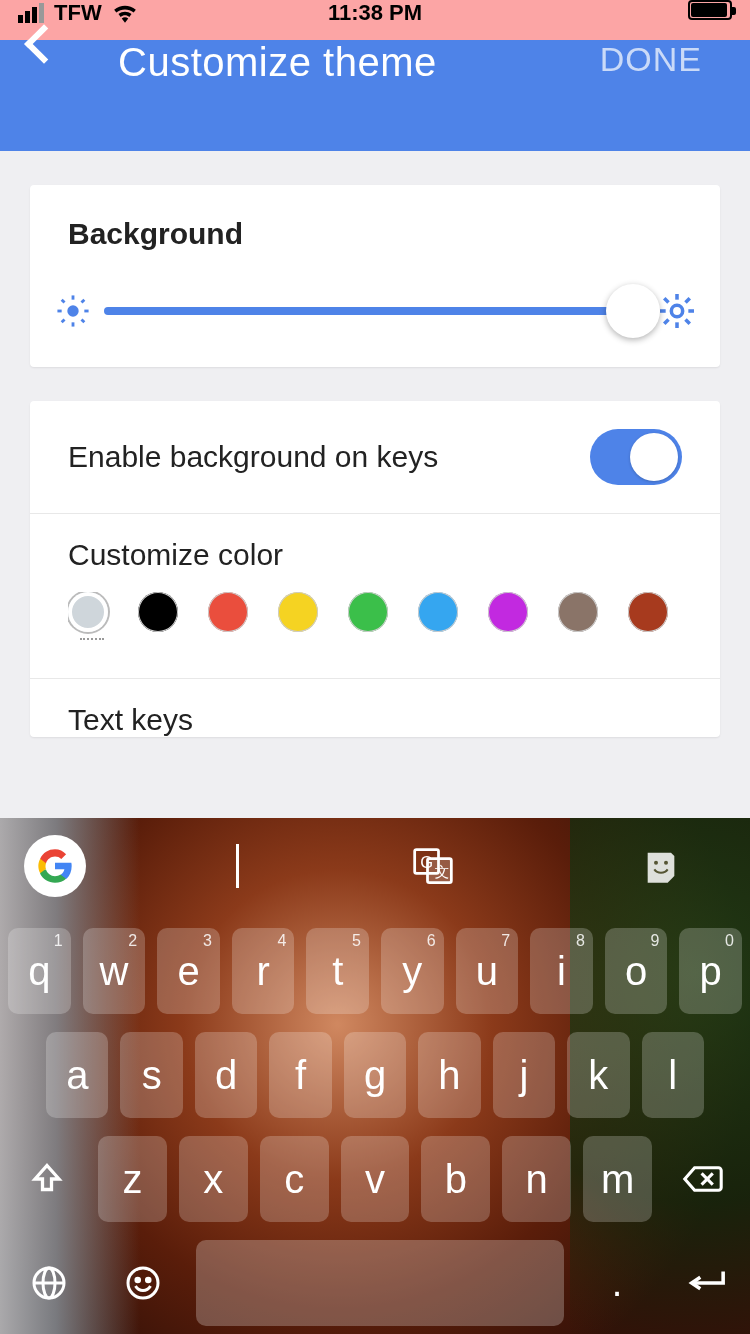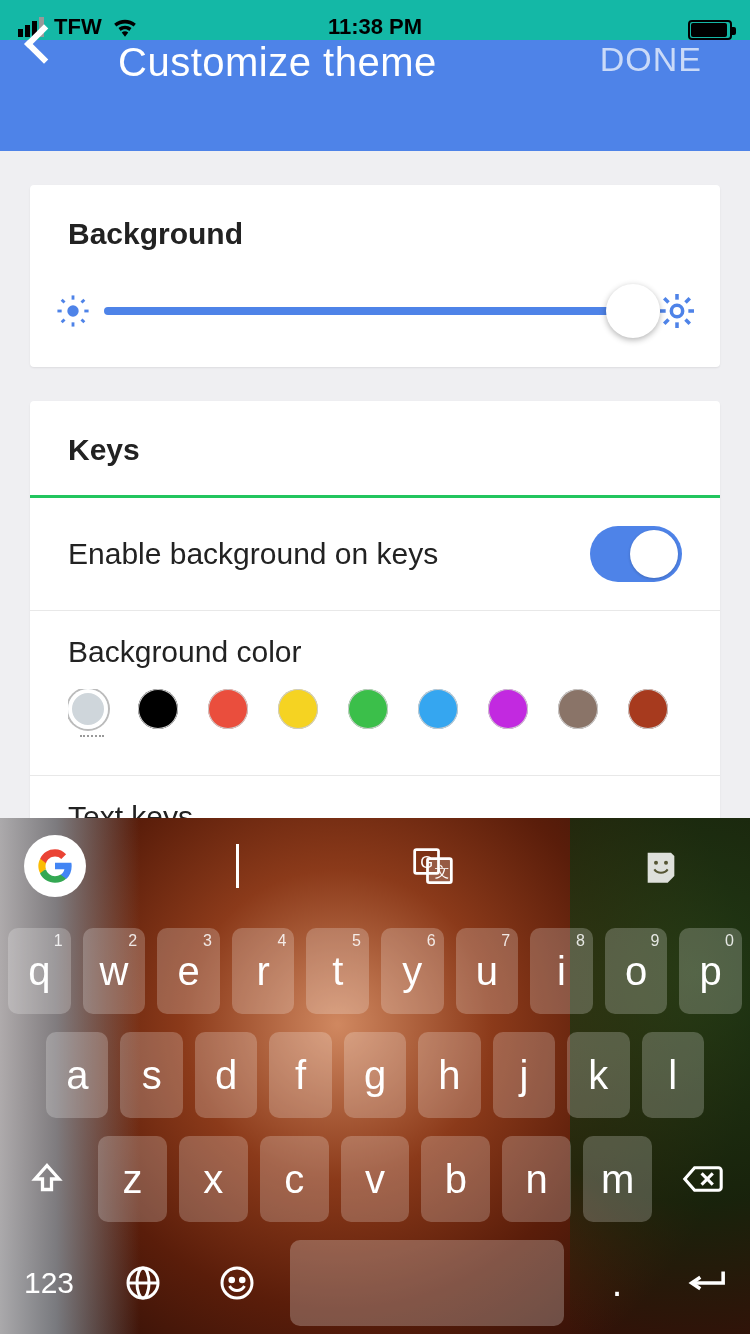--- a/index.html
+++ b/index.html
@@ -1,17 +1,17 @@
 <!DOCTYPE html>
 <html><head>
 <meta charset="utf-8">
 <style>
   * { box-sizing: border-box; margin: 0; padding: 0; }
   html, body { width: 750px; height: 1334px; font-family: -apple-system, Helvetica, Arial, sans-serif; background: #efeff2; overflow: hidden; }
-  .status-bar { height: 40px; background: #14b8a6; display: flex; align-items: flex-end; justify-content: space-between; padding: 0 18px; color: #000; font-size: 22px; font-weight: 600; }
+  .status-bar { height: 40px; background: #fca5a5; display: flex; align-items: flex-start; justify-content: space-between; padding: 0 18px; color: #000; font-size: 22px; font-weight: 600; }
   .status-left { display: flex; align-items: center; gap: 10px; }
   .status-center { position: absolute; left: 50%; transform: translateX(-50%); }
   .status-right { display: flex; align-items: center; }
   .signal { display: inline-flex; gap: 2px; align-items: flex-end; }
   .signal span { width: 5px; background: #000; display: inline-block; }
   .signal span:nth-child(1){height:8px}
   .signal span:nth-child(2){height:12px}
   .signal span:nth-child(3){height:16px}
   .signal span:nth-child(4){height:20px; background:#999}
   .wifi-icon { width:26px; height:20px; }
@@ -128,29 +128,28 @@
             <line x1="3" y1="3" x2="6" y2="6"></line>
             <line x1="18" y1="18" x2="21" y2="21"></line>
             <line x1="3" y1="21" x2="6" y2="18"></line>
             <line x1="18" y1="6" x2="21" y2="3"></line>
           </g>
         </svg>
     </div>
   </div>
 
   <div class="card">
-    <div class="section-title" style="padding-bottom:28px">Keys</div>
     <div class="row">
       <div class="row-label">Enable background on keys</div>
       <div class="switch">
           <div class="switch-knob"></div>
         </div>
     </div>
     <div class="color-section">
-      <div class="color-label">Background color</div>
+      <div class="color-label">Customize color</div>
       <div class="swatches" id="swatches">
           <div style="display: flex; flex-direction: column; align-items: center;">
             <div class="swatch selected" style="background: rgb(207, 214, 219);"></div>
             <div class="selected-dots"></div>
           </div>
           <div style="display: flex; flex-direction: column; align-items: center;">
             <div class="swatch" style="background: rgb(0, 0, 0);"></div>
           </div>
           <div style="display: flex; flex-direction: column; align-items: center;">
             <div class="swatch" style="background: rgb(234, 78, 61);"></div>
@@ -244,21 +243,20 @@
       <div id="kr3" style="display:contents"><div class="key">z</div><div class="key">x</div><div class="key">c</div><div class="key">v</div><div class="key">b</div><div class="key">n</div><div class="key">m</div></div>
       <div class="key bksp">
         <svg width="42" height="36" viewBox="0 0 30 24" fill="none" stroke="#fff" stroke-width="2.2">
             <path d="M9 4h17a2 2 0 012 2v12a2 2 0 01-2 2H9l-7-8 7-8z"></path>
             <line x1="14" y1="8" x2="22" y2="16"></line>
             <line x1="22" y1="8" x2="14" y2="16"></line>
           </svg>
       </div>
     </div>
     <div class="key-row row4">
-      <div class="key func">123</div>
       <div class="key func">
         <svg width="36" height="36" viewBox="0 0 24 24" fill="none" stroke="#fff" stroke-width="2">
             <circle cx="12" cy="12" r="10"></circle>
             <ellipse cx="12" cy="12" rx="4" ry="10"></ellipse>
             <line x1="2" y1="12" x2="22" y2="12"></line>
           </svg>
       </div>
       <div class="key func">
         <svg width="36" height="36" viewBox="0 0 24 24" fill="none" stroke="#fff" stroke-width="2">
             <circle cx="12" cy="12" r="10"></circle>

